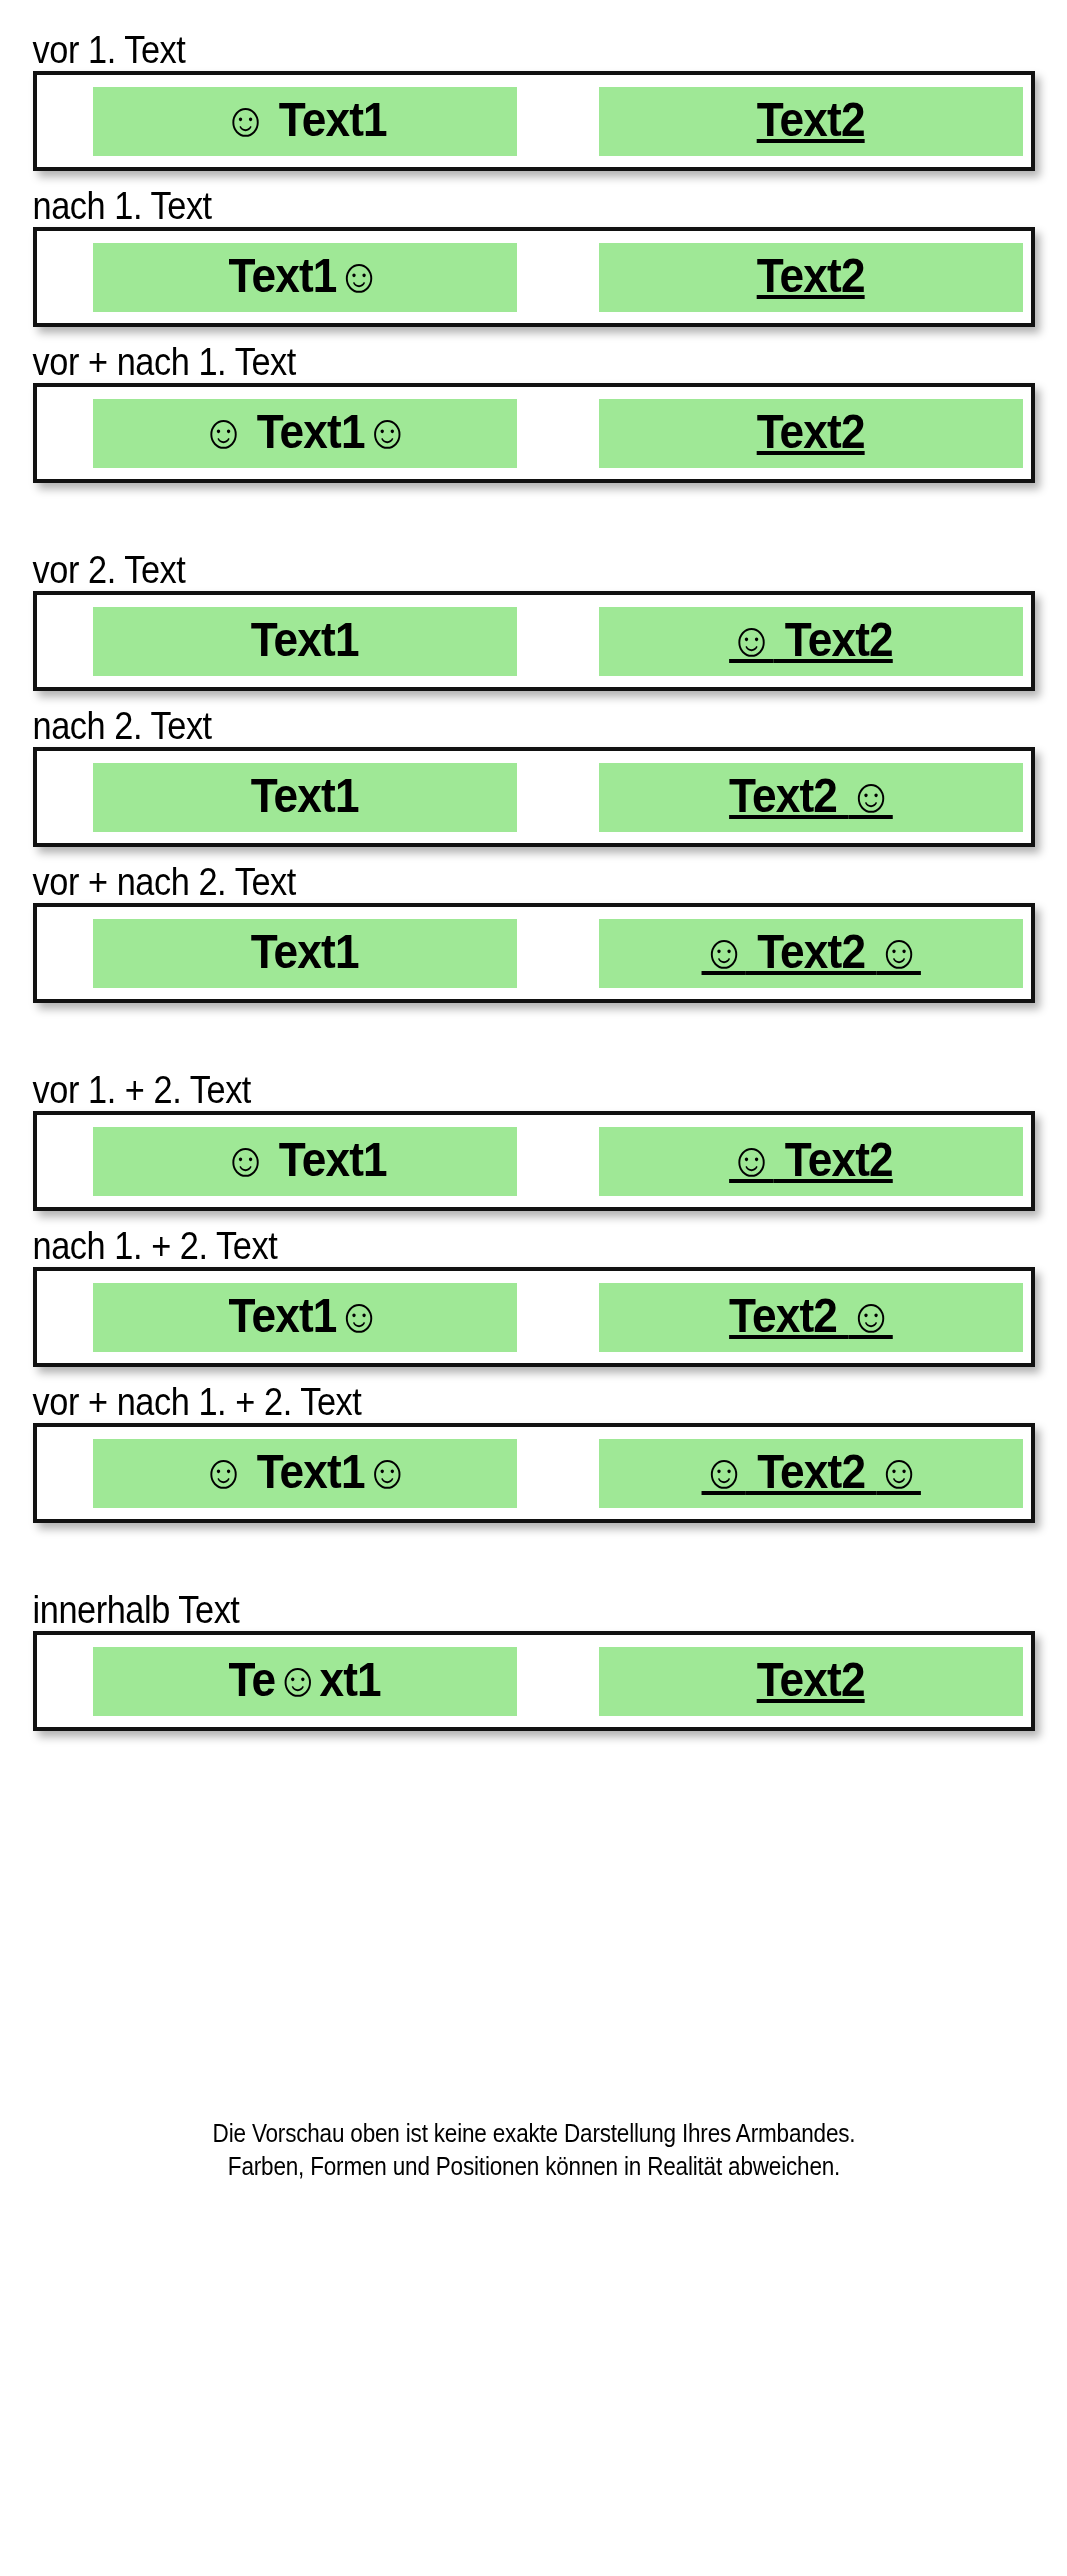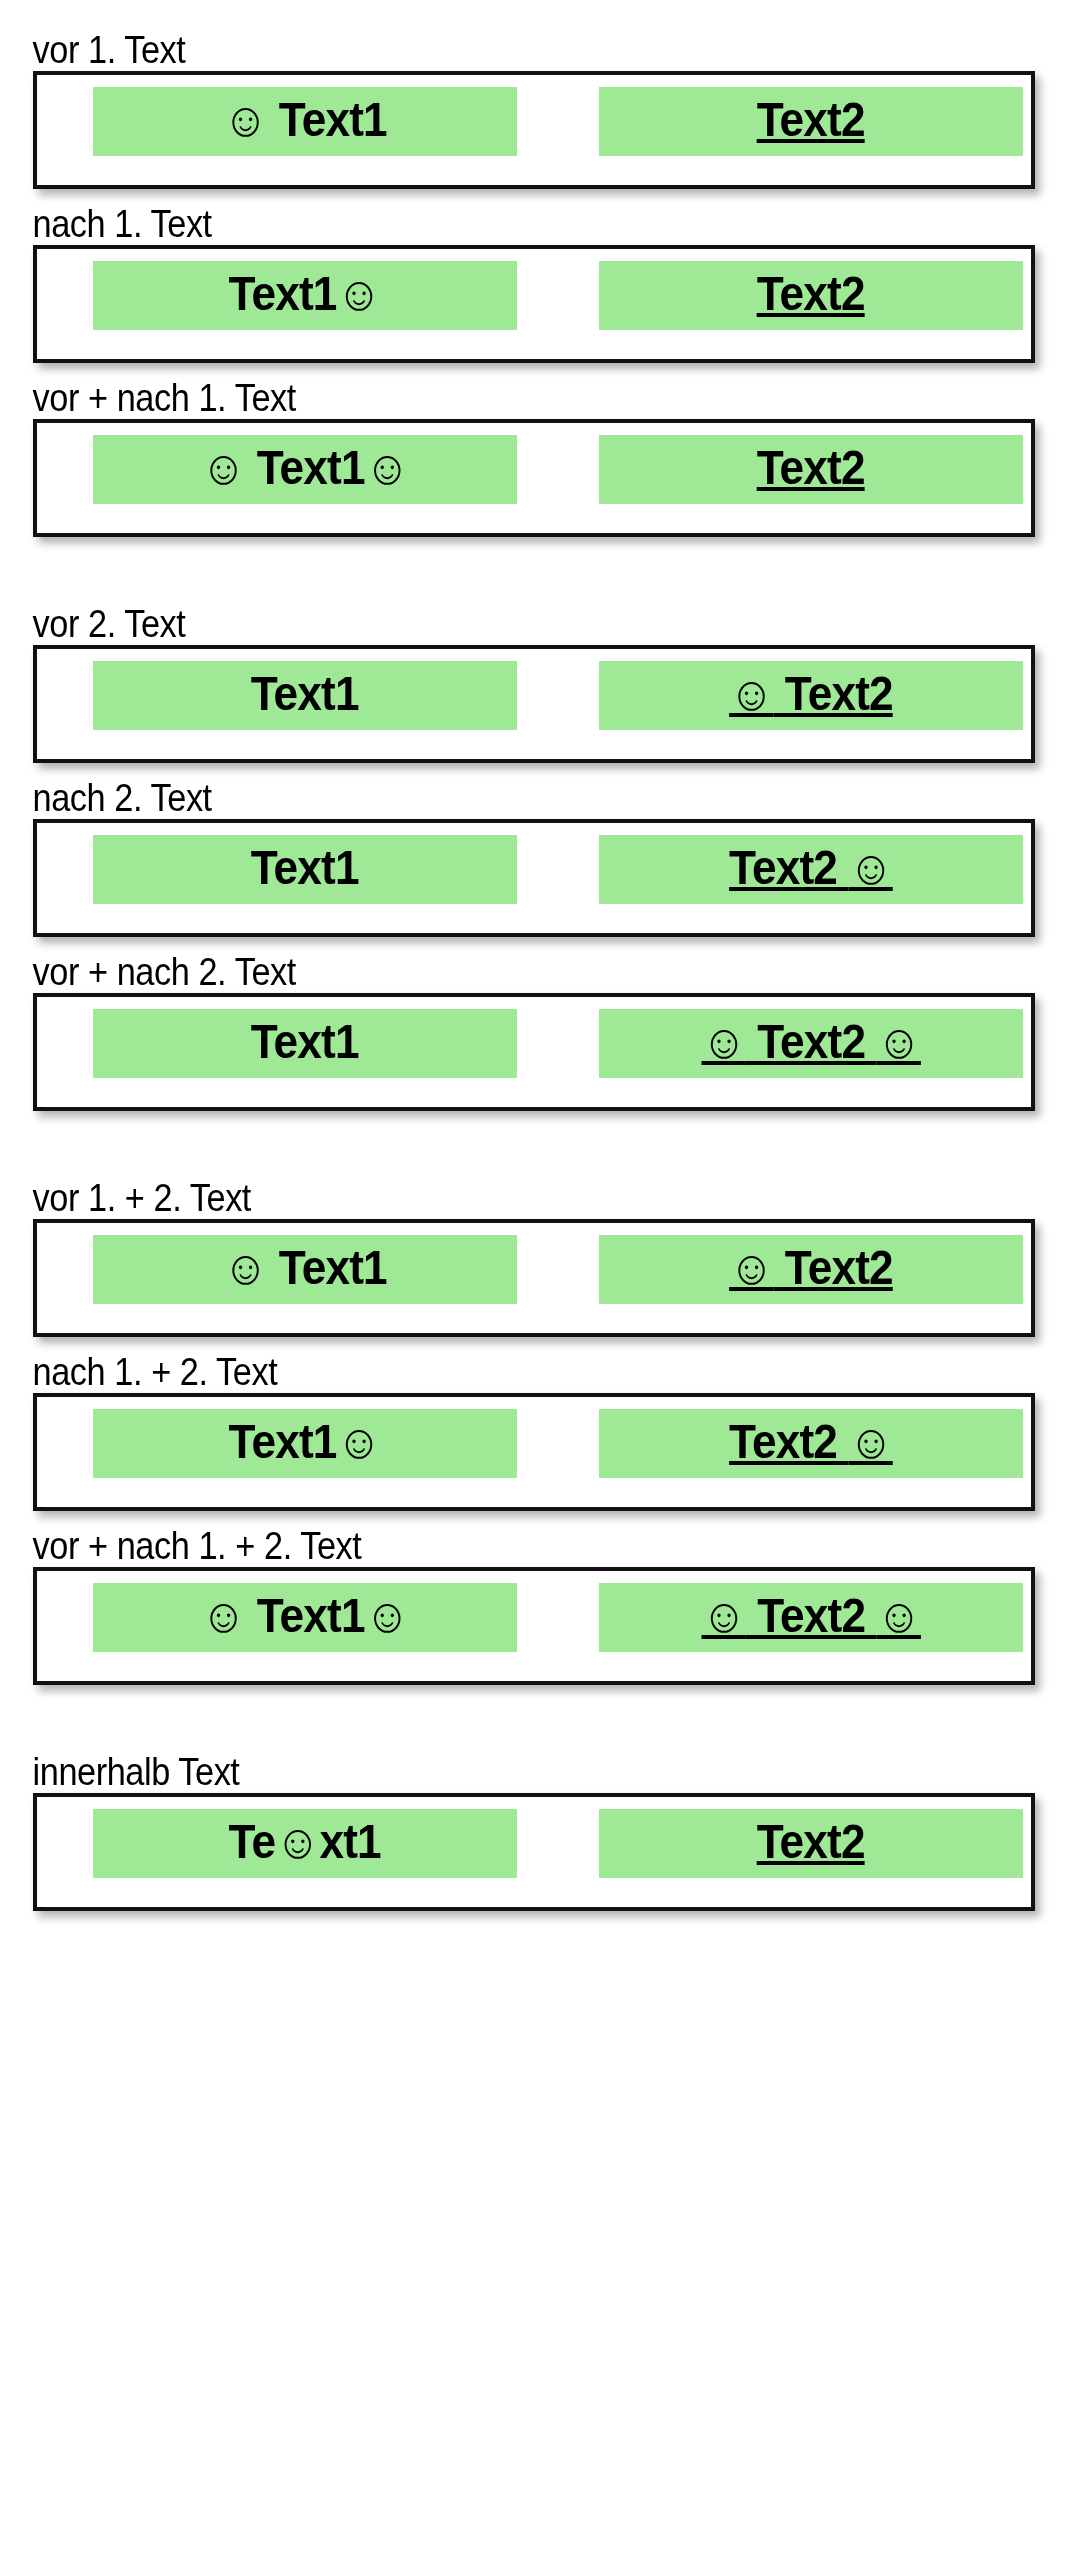--- a/index.html
+++ b/index.html
@@ -46,21 +46,21 @@
     letter-spacing: -0.5px;
     padding-left: 37px;
     white-space: nowrap;
     transform: scaleX(0.88);
     transform-origin: left center;
   }
 
   .band {
     position: relative;
     margin: 0 33px 0 33px;
-    height: 118px;
+    height: 100px;
     border: 4.7px solid #111111;
     background: #ffffff;
     box-sizing: border-box;
     display: flex;
     align-items: center;
     box-shadow: 4.7px 5.6px 8.4px rgba(0,0,0,0.30);
   }
 
   .field {
     position: absolute;
@@ -245,16 +245,20 @@
           <div class="field left">
             <span class="field-text"><span>Te</span><span class="smiley">☺</span><span>xt1</span></span>
           </div>
           <div class="field right">
             <span class="field-text"><span>Text2</span></span>
           </div>
         </div>
       </div>
     </div>
 
+  <div class="disclaimer">
+    <span class="dl">Die Vorschau oben ist keine exakte Darstellung Ihres Armbandes.</span>
+    <span class="dl">Farben, Formen und Positionen können in Realität abweichen.</span>
+  </div>
 
 
 </div>
 
 
 </body></html>

